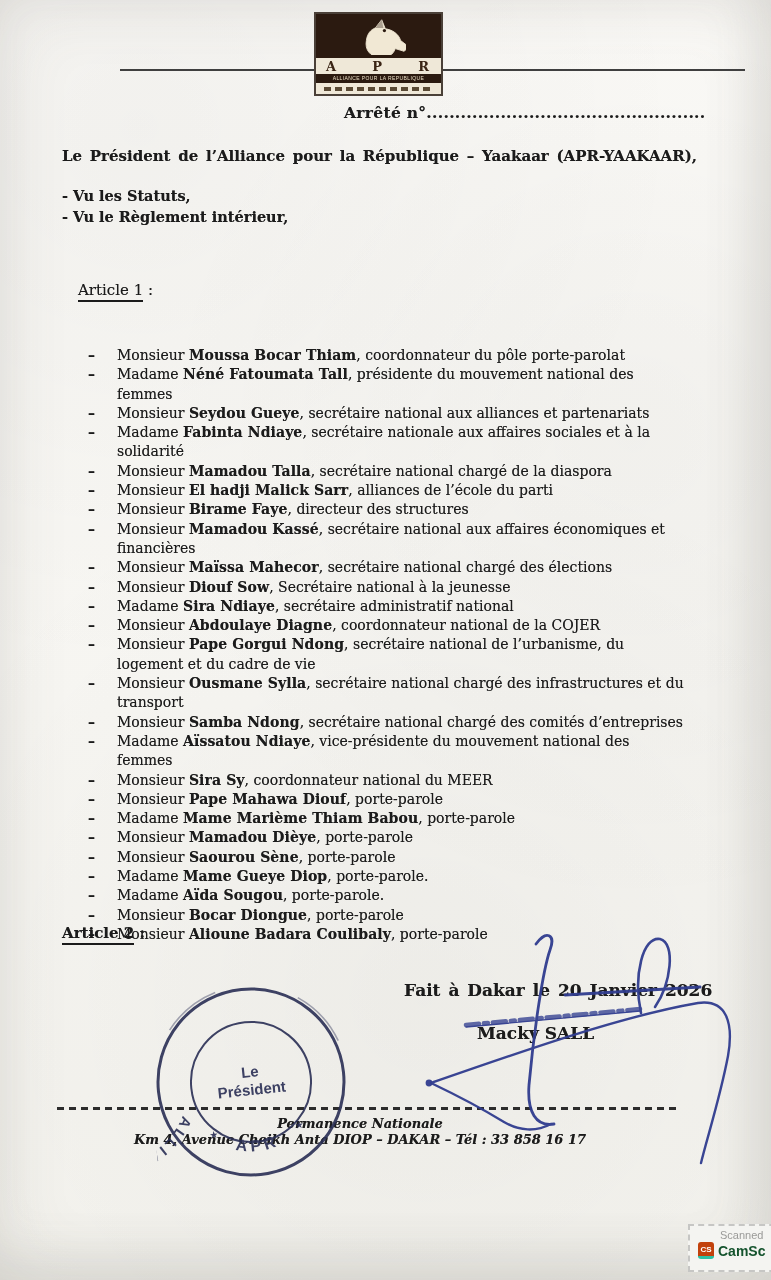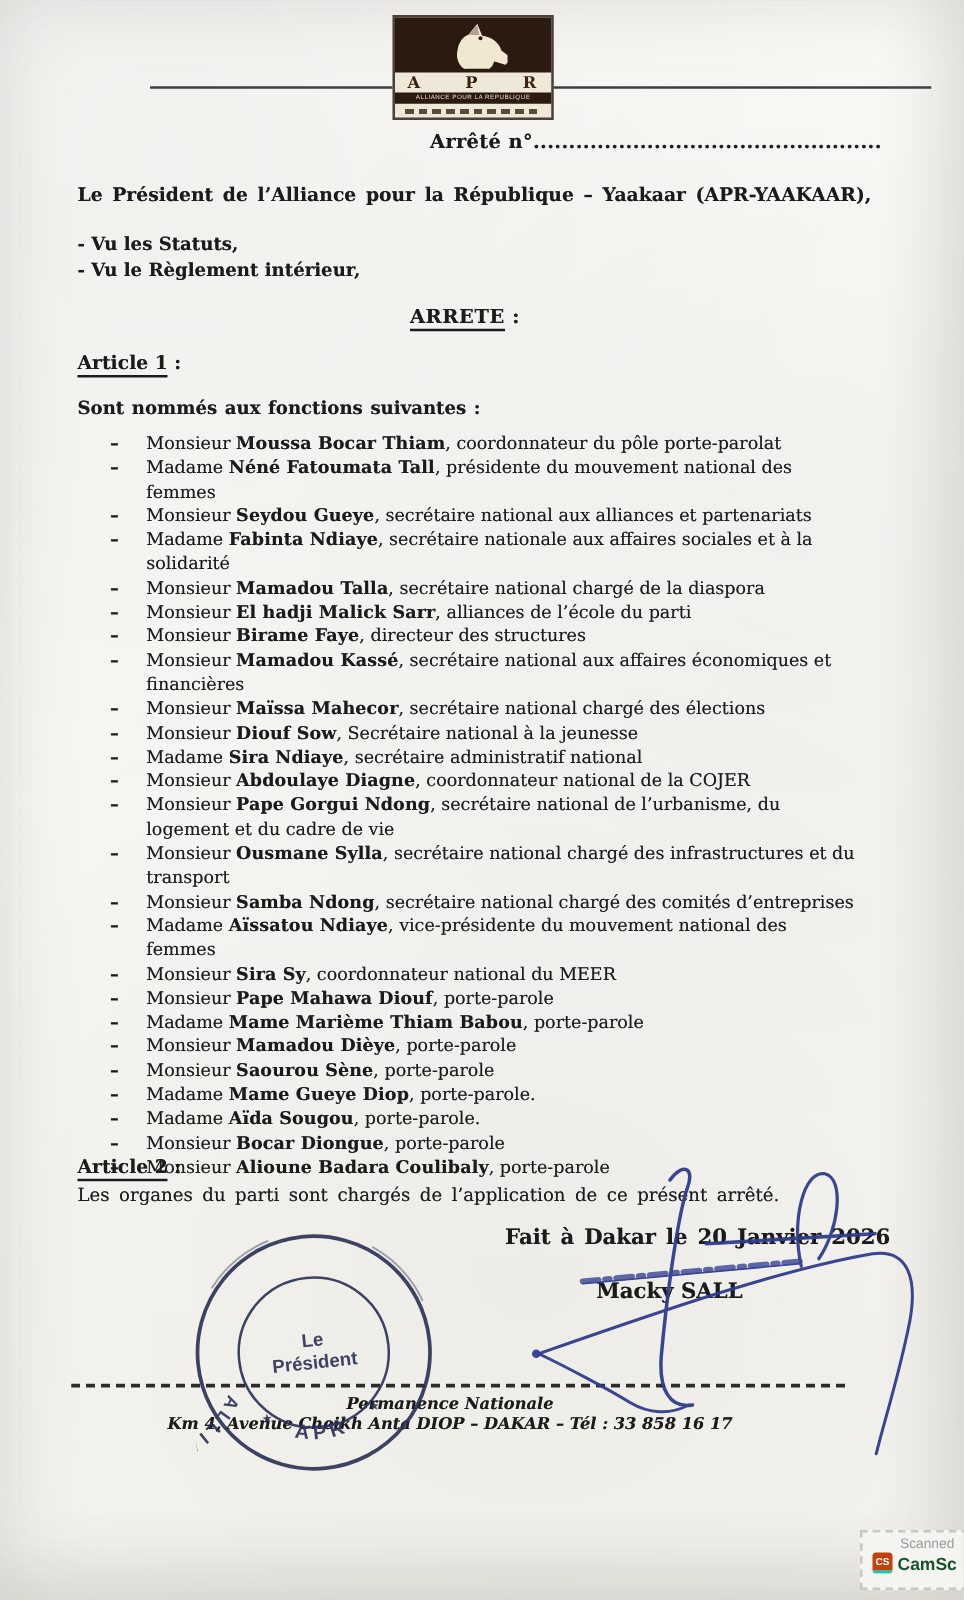--- a/index.html
+++ b/index.html
@@ -27,21 +27,21 @@
     background:repeating-linear-gradient(90deg,#5a4a35 0 7px,transparent 7px 11px);
     -webkit-mask-image:linear-gradient(180deg,transparent 0 3px,#000 3px 7px,transparent 7px);
             mask-image:linear-gradient(180deg,transparent 0 3px,#000 3px 7px,transparent 7px);}
 
   #ref-line{left:344px;top:103px;font-size:15.5px;font-weight:bold;letter-spacing:.3px;}
   #intro{left:62px;top:147px;width:640px;font-size:15px;font-weight:bold;word-spacing:2.5px;}
   #vu1{left:62px;top:187px;font-size:14.5px;font-weight:bold;}
   #vu2{left:62px;top:208px;font-size:14.5px;font-weight:bold;text-align:right;}
   #arrete-heading{left:0;top:243px;width:744px;text-align:center;font-size:15.5px;font-weight:bold;letter-spacing:.5px;}
   .u{border-bottom:2px solid #1b1b1b;padding-bottom:1px;}
-  #article1-title{left:62px;top:281px;font-size:15px;font-weight:bold;}
+  #article1-title{left:78px;top:281px;font-size:15px;font-weight:normal;}
   #lead{left:62px;top:318px;font-size:14.5px;font-weight:bold;word-spacing:1px;}
 
   #appointments{left:88px;top:346px;width:600px;margin:0;padding:0;list-style:none;
     font-size:14px;line-height:19.3px;font-weight:500;}
   #appointments li{position:relative;padding-left:29px;}
   #appointments .dash{position:absolute;left:0;top:0;font-weight:bold;}
   #appointments b{letter-spacing:.1px;margin-top:20px;}
 
   #article2-title{left:62px;top:924px;font-size:15px;font-weight:bold;}
   #article2-body{left:62px;top:949px;width:650px;font-size:14.5px;word-spacing:3px;}
@@ -91,29 +91,25 @@
   </div>
 
   <div class="abs ink" id="intro">Le Président de l’Alliance pour la République – Yaakaar (APR-YAAKAAR),</div>
 
   <div class="abs ink" id="ref-line">
     <span>Arrêté  n°</span><span>.................................................</span>
   </div>
   <div class="abs ink" id="vu1">- Vu les Statuts,</div>
   <div class="abs ink" id="vu2">- Vu le Règlement intérieur,</div>
 
-  <div class="abs ink" id="arrete-heading">
-    <span class="u">ARRETE</span><span> :</span>
-  </div>
 
   <div class="abs ink" id="article1-title">
     <span class="u">Article 1</span><span> :</span>
   </div>
 
-  <div class="abs ink" id="lead">Sont nommés aux fonctions suivantes :</div>
 
   <ul class="abs ink" id="appointments">
     <li>
       <span class="dash">–</span>
       <span>Monsieur </span><b>Moussa Bocar Thiam</b><span>, coordonnateur du pôle porte-parolat</span>
     </li>
 
     <li>
       <span class="dash">–</span>
       <span>Madame </span><b>Néné Fatoumata Tall</b><span>, présidente du mouvement national des femmes</span>
@@ -231,21 +227,20 @@
 
     <li>
       <span class="dash">–</span>
       <span>Monsieur </span><b>Alioune Badara Coulibaly</b><span>, porte-parole</span>
     </li>
   </ul>
 
   <div class="abs ink" id="article2-title">
     <span class="u">Article 2</span><span> :</span>
   </div>
-  <div class="abs ink" id="article2-body">Les organes du parti sont chargés de l’application de ce présent arrêté.</div>
 
   <div class="abs ink" id="closing-date">Fait à Dakar le 20 Janvier 2026</div>
   <div class="abs ink" id="closing-name">Macky SALL</div>
 
   <svg class="abs" id="stamp" viewBox="0 0 200 200">
     <g fill="none" stroke="#2a2f55">
       <circle cx="100" cy="100" r="93" stroke-width="3"></circle>
       <circle cx="100" cy="100" r="60" stroke-width="2"></circle>
       <circle cx="100" cy="100" r="96.5" stroke-width="1.6" opacity=".45" stroke-dasharray="60 400" transform="rotate(-55 100 100)"></circle>
     </g>

